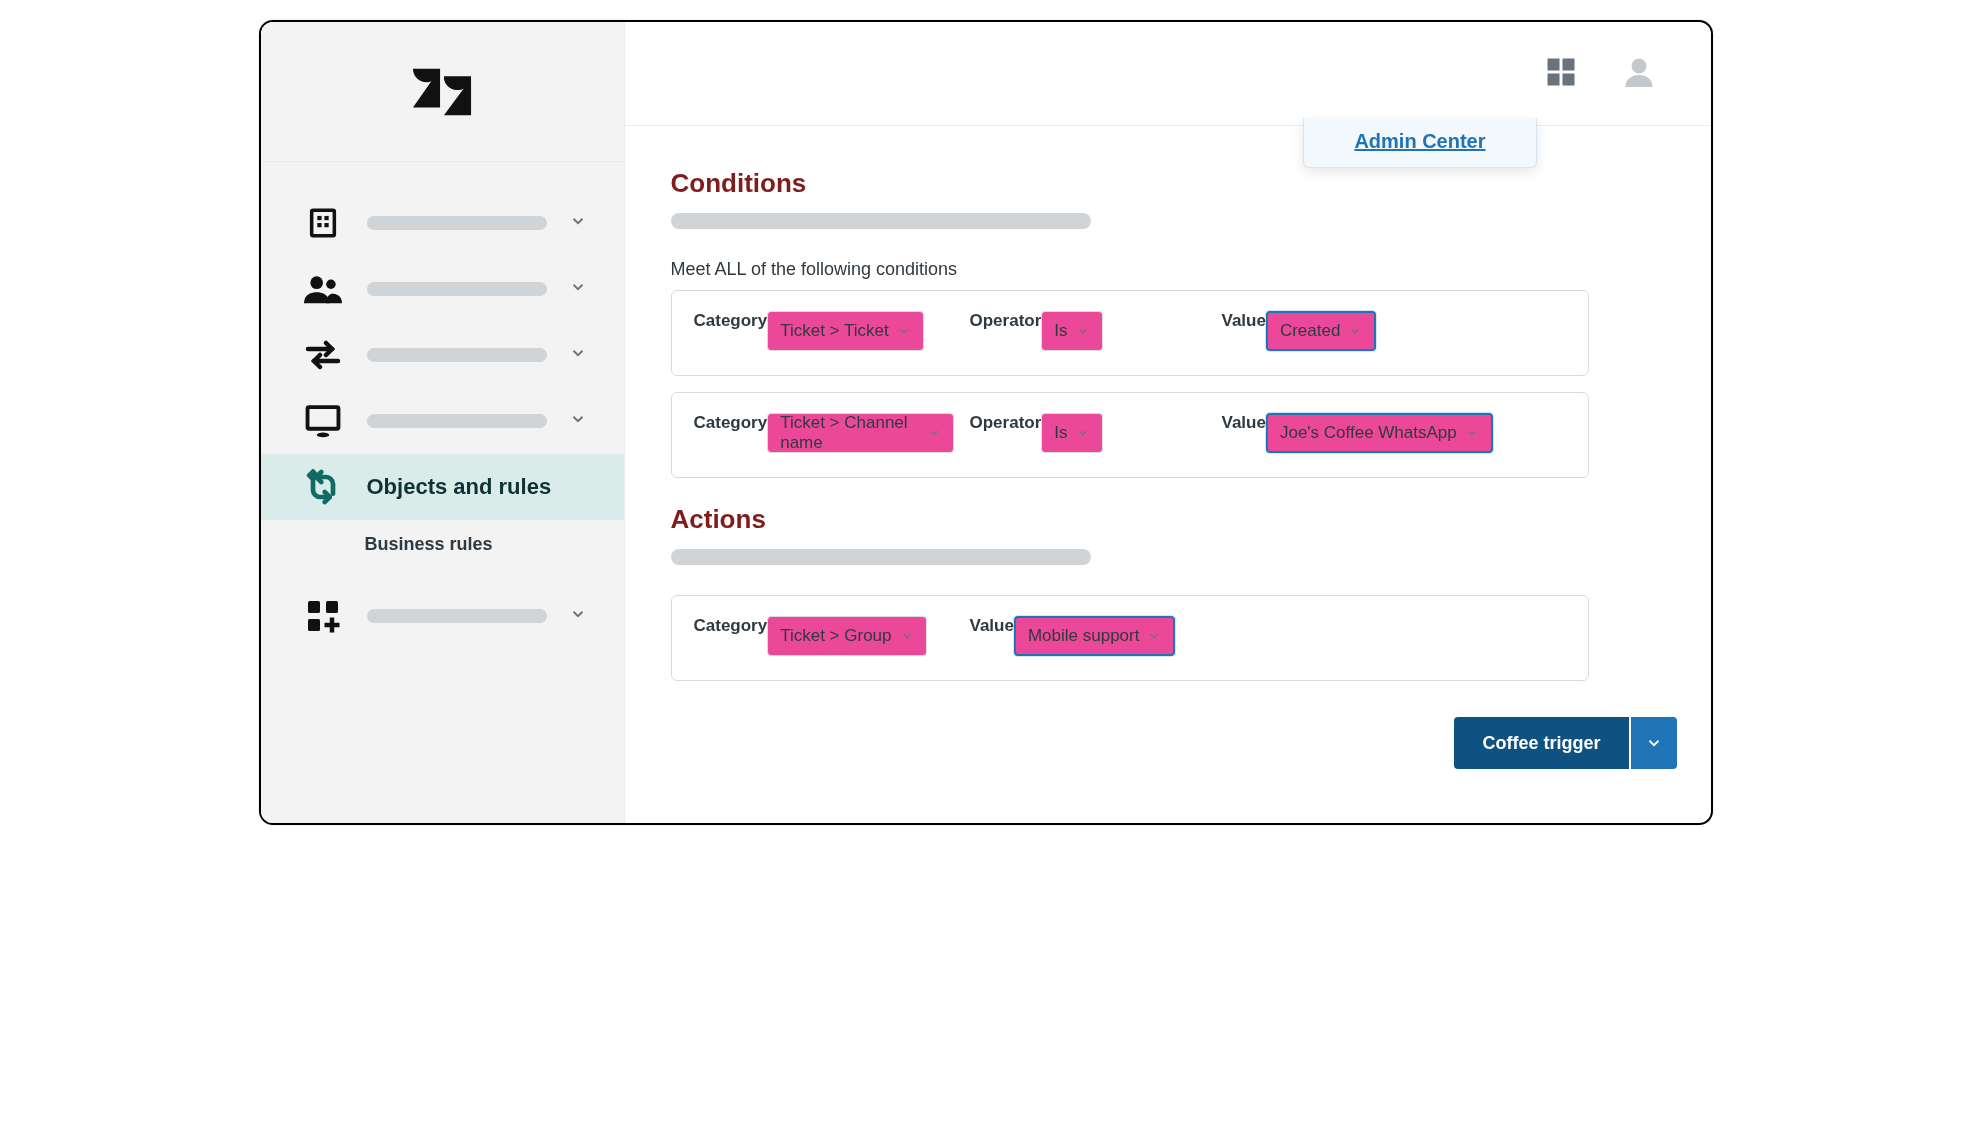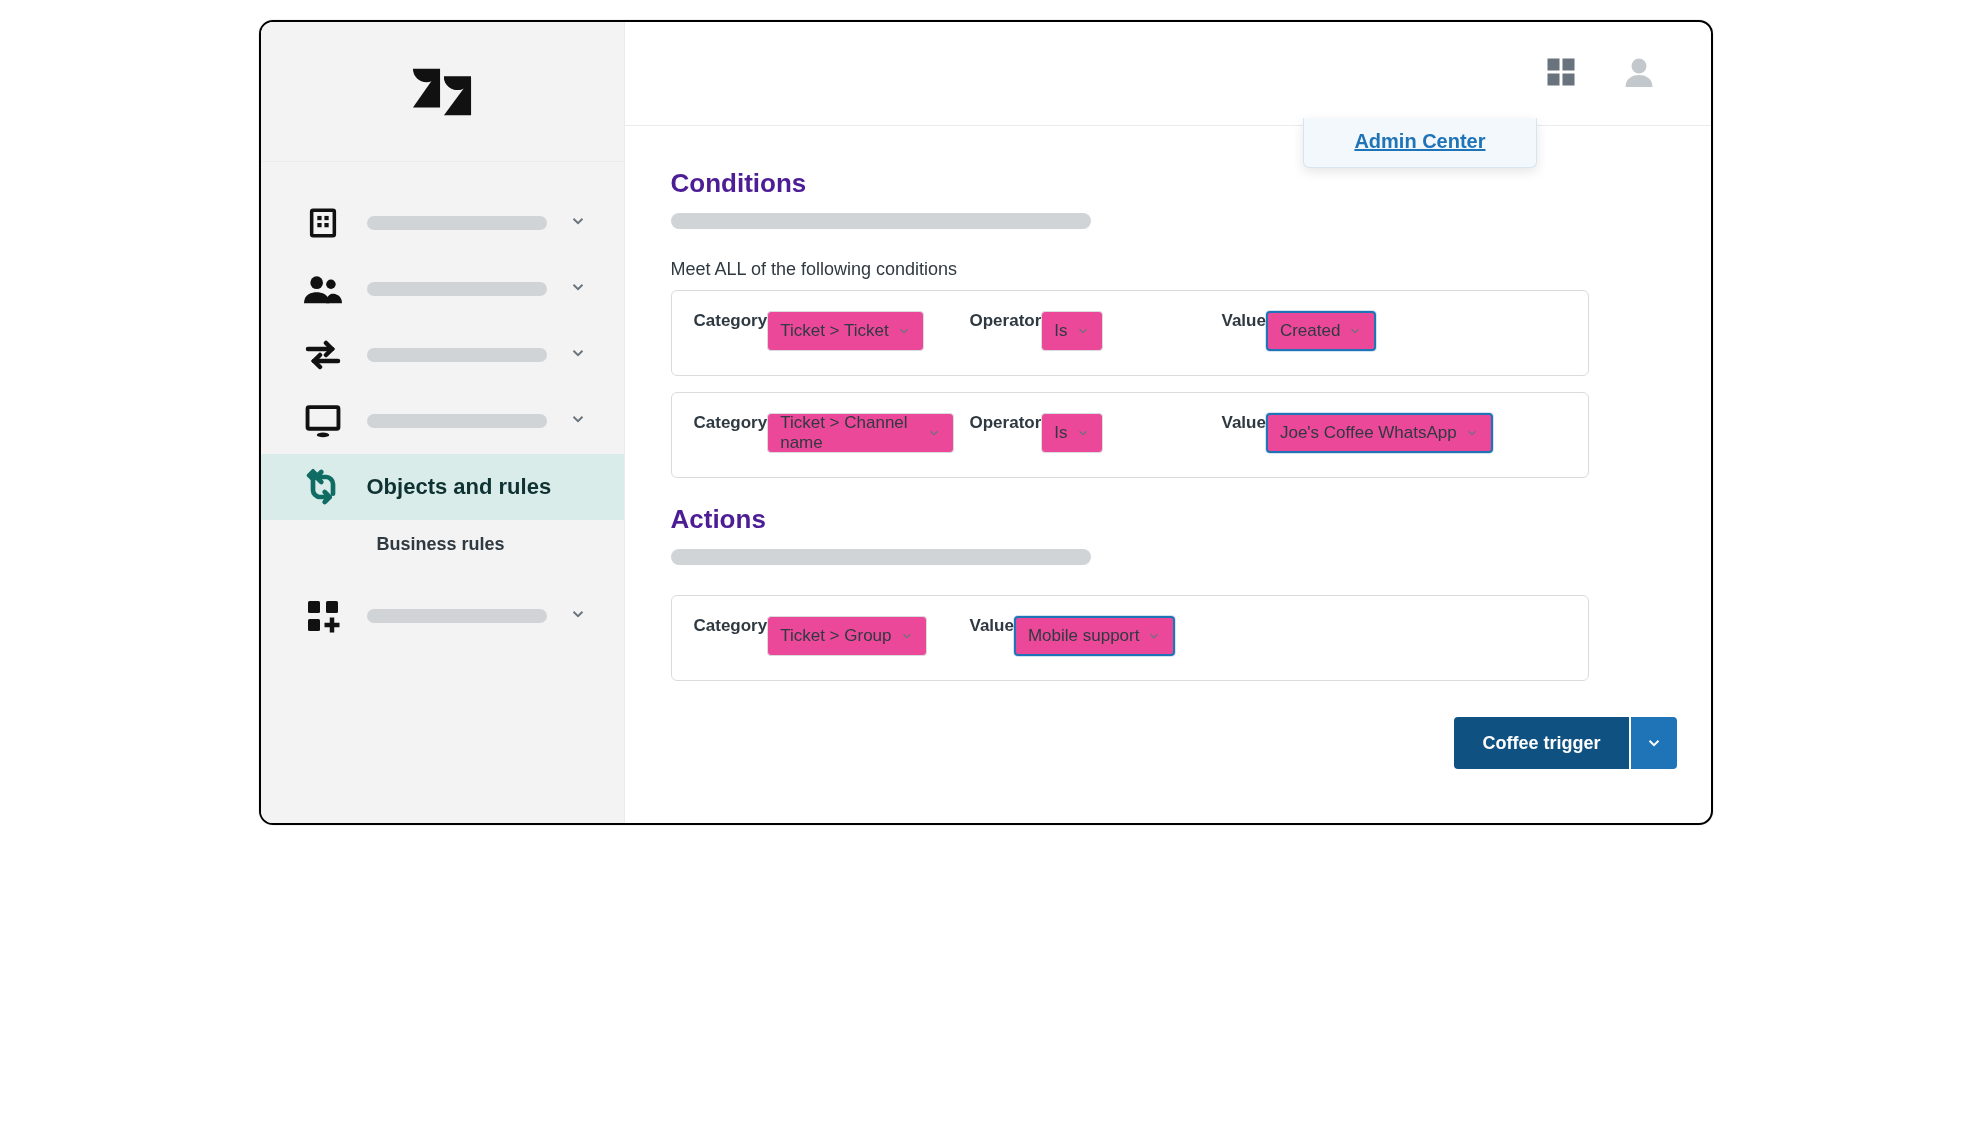--- a/index.html
+++ b/index.html
@@ -80,21 +80,21 @@
   .nav-item .label {
     flex: 1;
     font-size: 22px;
     font-weight: 700;
     color: #0f3232;
   }
   .nav-item .chev {
     color: #68737d;
   }
   .subnav {
-    padding: 4px 0 18px 12px;
+    padding: 4px 0 18px 0;
   }
   .subnav-item {
     padding: 8px 24px 8px 104px;
     font-size: 18px;
     border-radius: 6px;
     margin: 2px 4px 2px 0;
   }
   .subnav-item.head { font-weight: 700; color: var(--text); }
   .subnav-item.sel {
     background: var(--teal-light);
@@ -147,21 +147,21 @@
     flex-direction: column;
   }
   .content-inner {
     padding: 0 46px;
     max-width: 1010px;
   }
   h2.section {
     font-size: 26px;
     font-weight: 600;
     margin: 0 0 14px 0;
-    color: #4c1d95;
+    color: #7f1d1d;
   }
   .desc-placeholder {
     height: 16px;
     width: 420px;
     background: #d0d4d7;
     border-radius: 10px;
     margin-bottom: 30px;
   }
   .hint {
     font-size: 18px;

